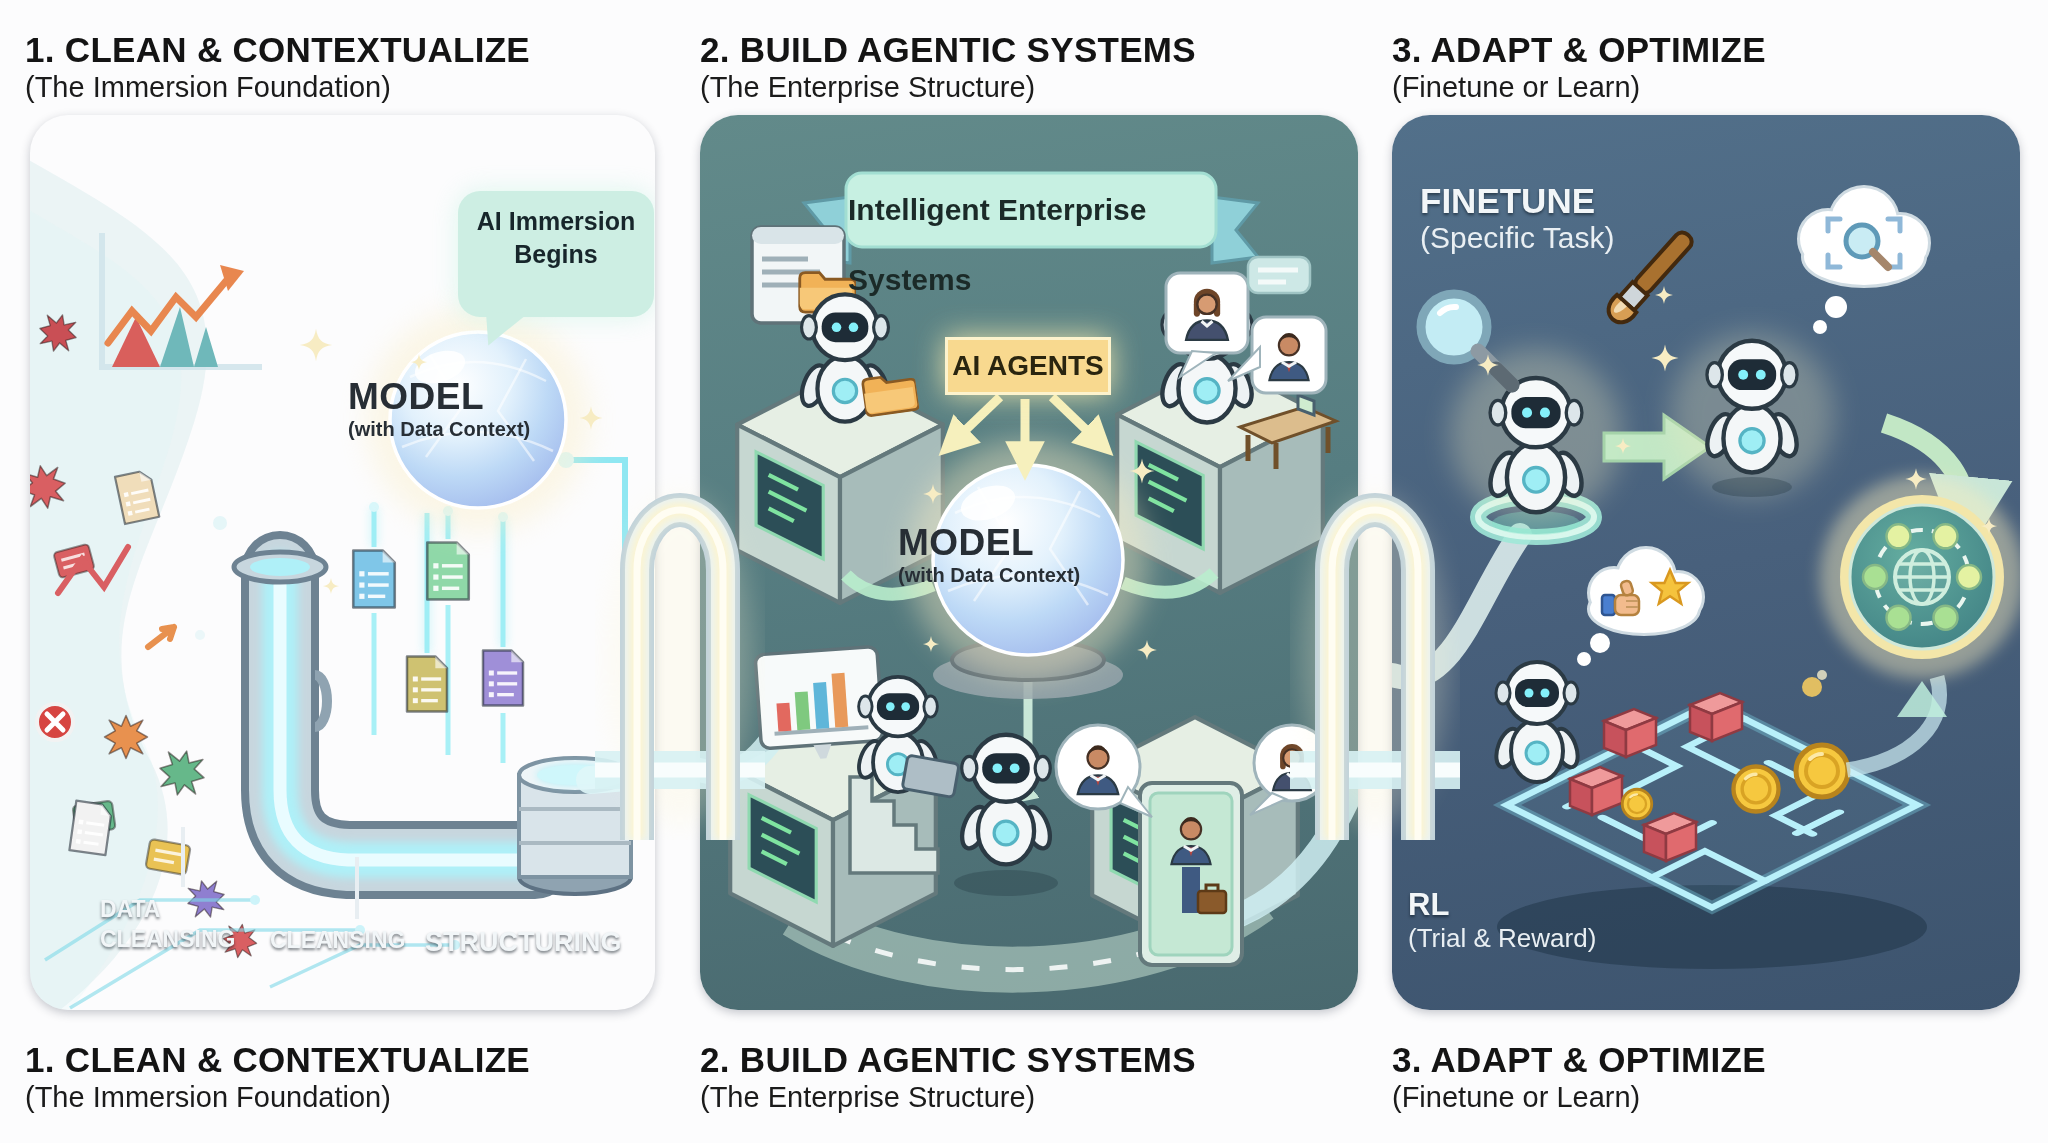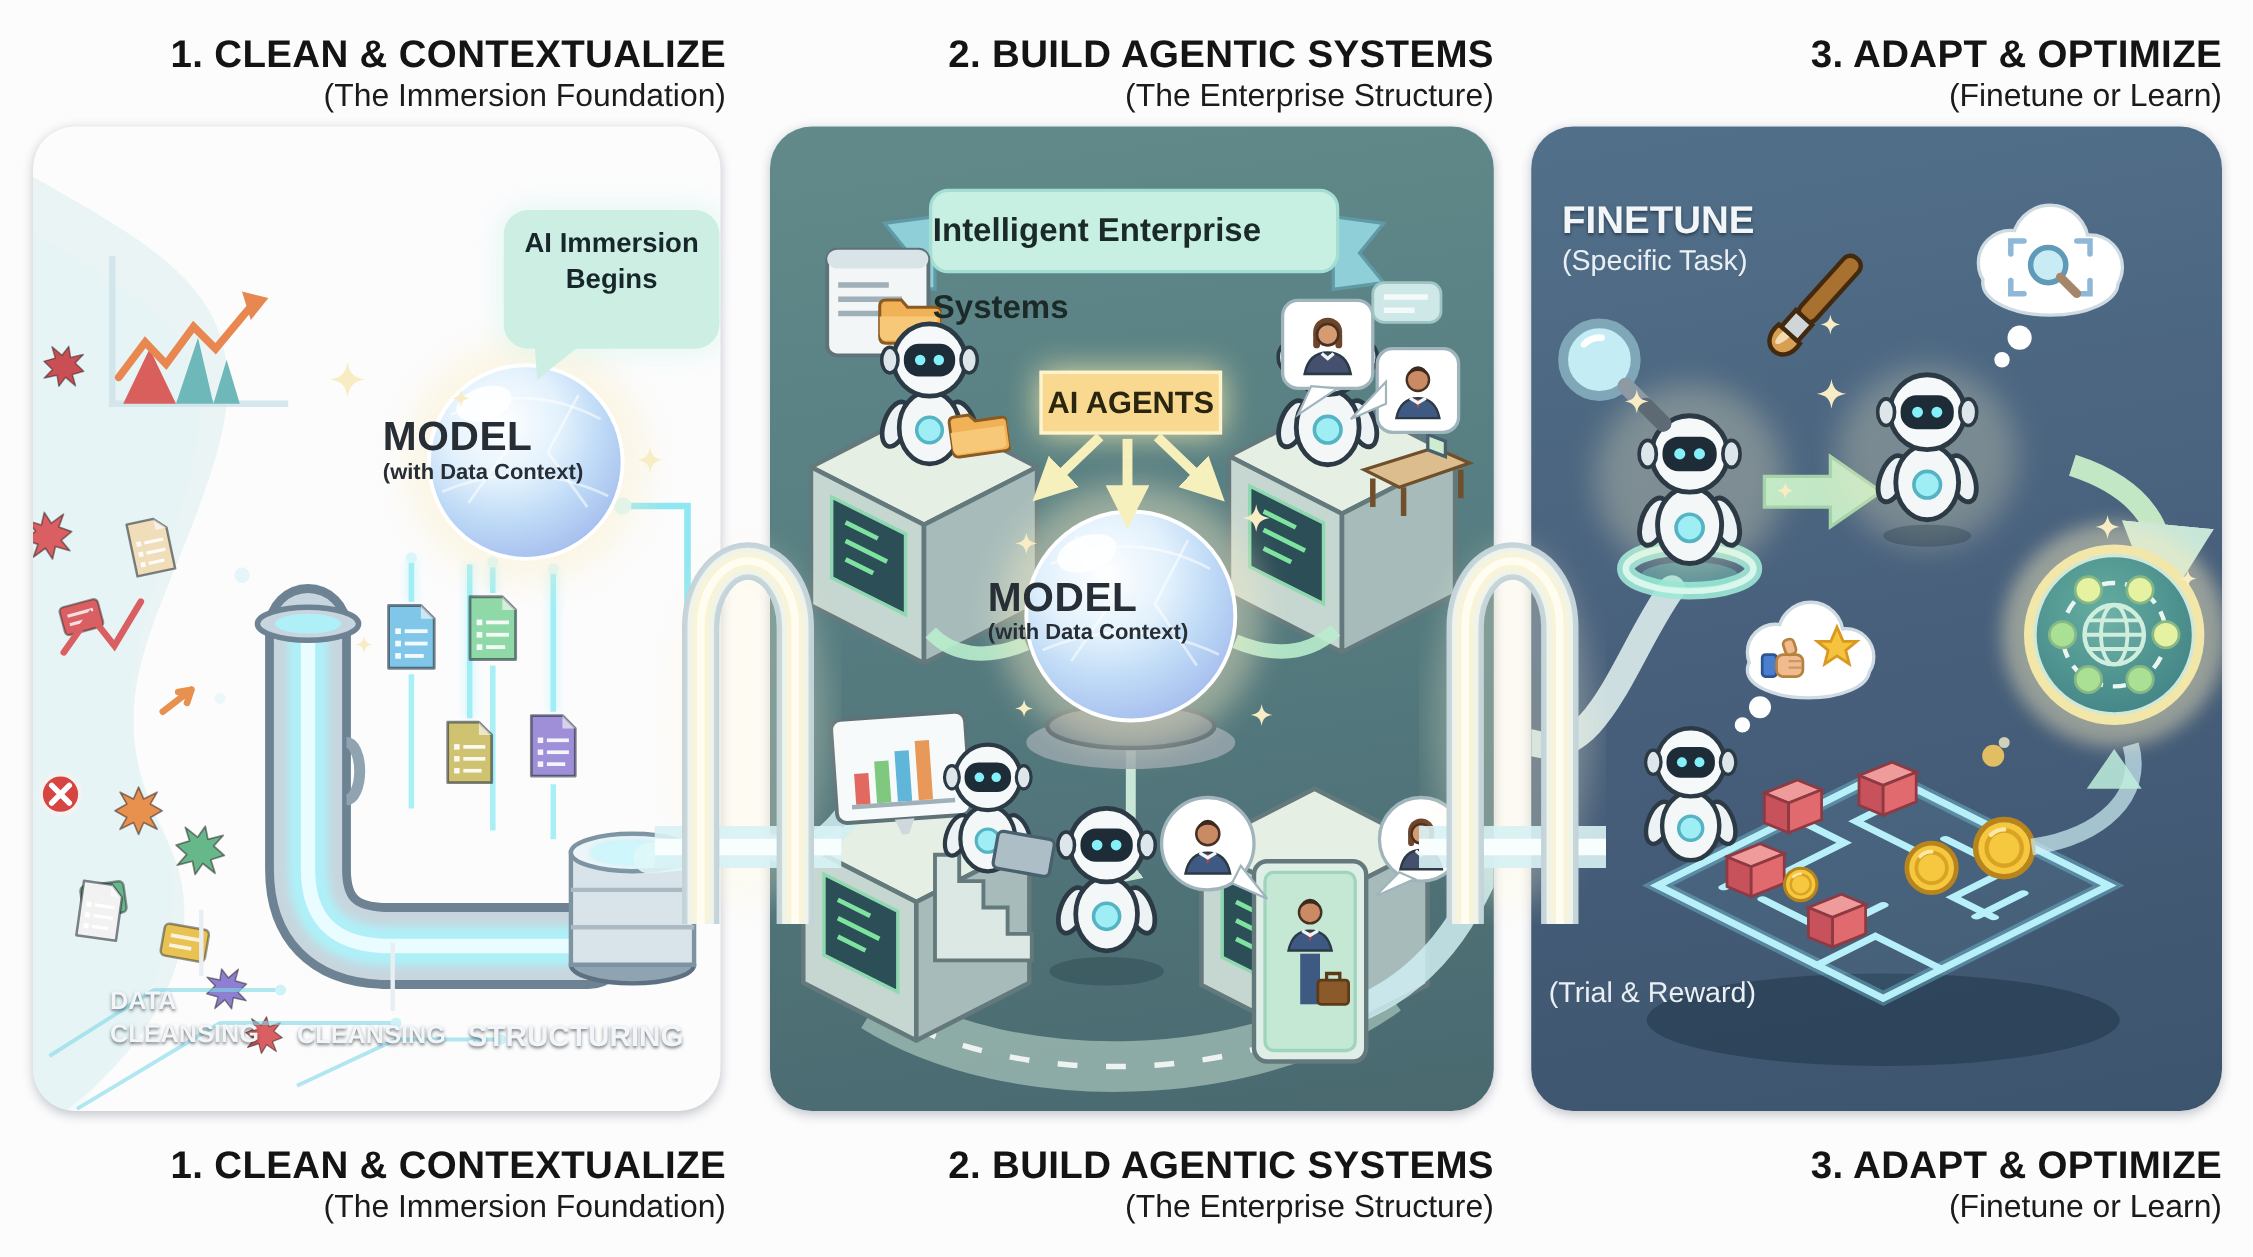--- a/index.html
+++ b/index.html
@@ -1,18 +1,18 @@
 <!DOCTYPE html>
 <html><head>
 <meta charset="utf-8">
 <style>
   html,body{margin:0;padding:0;background:#ffffff}
   .stage{position:relative;width:2048px;height:1143px;background:#fcfcfd;overflow:hidden;
          font-family:"Liberation Sans",sans-serif}
-  .hdr{position:absolute;text-align:right}
+  .hdr{position:absolute;text-align:left}
   .hdr .t{font-weight:800;font-size:35px;line-height:1.15;color:#141414;letter-spacing:.3px}
   .hdr .s{font-weight:400;font-size:29px;line-height:1.2;color:#1b1b1b}
   .panel{position:absolute;top:115px;height:895px;border-radius:38px;overflow:hidden;
          box-shadow:0 3px 10px rgba(30,40,60,.25)}
   .panel1{left:30px;width:625px;background:linear-gradient(168deg,#55embed 0,#55697d 0,#4b6176 45%,#364b60 100%)}
   .panel2{left:700px;width:658px;background:linear-gradient(172deg,#628a8a 0%,#567d81 45%,#49696f 100%)}
   .panel3{left:1392px;width:628px;background:linear-gradient(170deg,#52708a 0%,#48607c 50%,#3d546e 100%)}
   .art{position:absolute;left:0;top:0}
   .ptxt{position:absolute;text-align:left}
   .pre{white-space:pre-line}
@@ -595,23 +595,24 @@
         <use href="#sym-sparkle" x="262" y="170" width="20" height="20"></use>
         <use href="#sym-sparkle" x="512" y="352" width="24" height="24"></use>
         <use href="#sym-sparkle" x="588" y="402" width="18" height="18"></use>
         <circle cx="36" cy="470" r="6" fill="#dff4f6" opacity=".8"></circle>
         <circle cx="22" cy="520" r="4" fill="#dff4f6" opacity=".6"></circle>
         <circle cx="430" cy="560" r="5" fill="#f4eecb" opacity=".8"></circle>
       </g>
     </svg>
     <div class="ptxt" style="left:28px;top:66px;width:300px">
       <div class="wlabel" style="font-size:35px">FINETUNE</div>
-      <div style="font-size:26px;color:#e9eff3;font-weight:400">(Specific Task)</div>
+      <div style="font-size:30px;color:#e9eff3;font-weight:400">(Specific Task)</div>
     </div>
     <div class="ptxt" style="left:16px;top:772px;width:270px">
+      <div class="wlabel" style="font-size:31px">RL</div>
       <div style="font-size:26px;color:#e9eff3;font-weight:400">(Trial &amp; Reward)</div>
     </div>
   </section>
 
   <svg class="arch" style="left:595px;top:420px" width="170" height="420" viewBox="0 0 170 420">
     <ellipse cx="85" cy="240" rx="72" ry="165" fill="#fdf6d6" opacity=".28" filter="url(#blur14)"></ellipse>
     <path d="M0 350 H170" stroke="#d8f2f4" stroke-width="38" opacity=".9"></path>
     <path d="M0 350 H170" stroke="#f8fdfd" stroke-width="15"></path>
     <path d="M42 420 V150 A43 60 0 0 1 128 150 V420" stroke="#c2d3da" stroke-width="34" fill="none"></path>
     <path d="M42 420 V150 A43 60 0 0 1 128 150 V420" stroke="#e9f3f5" stroke-width="24" fill="none"></path>

